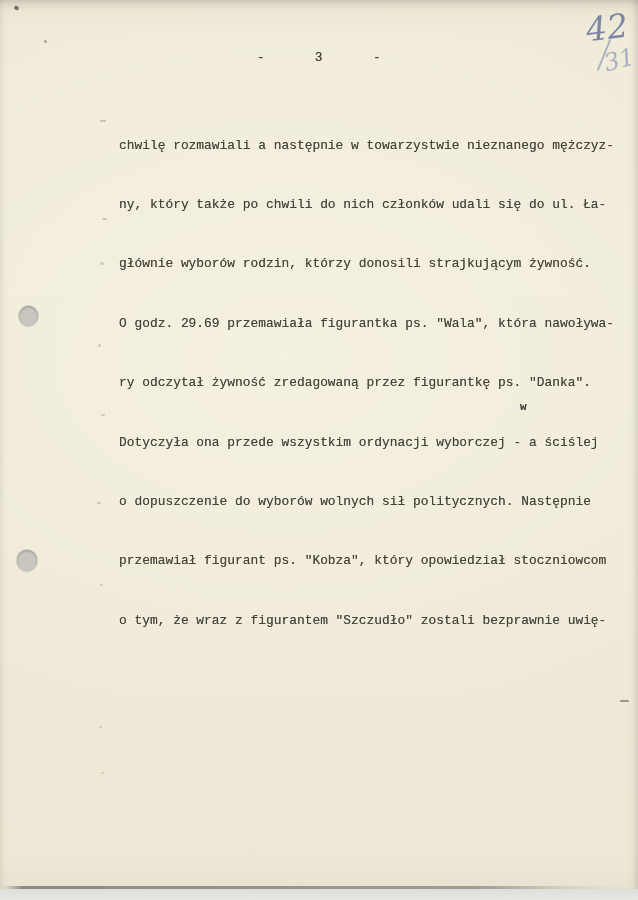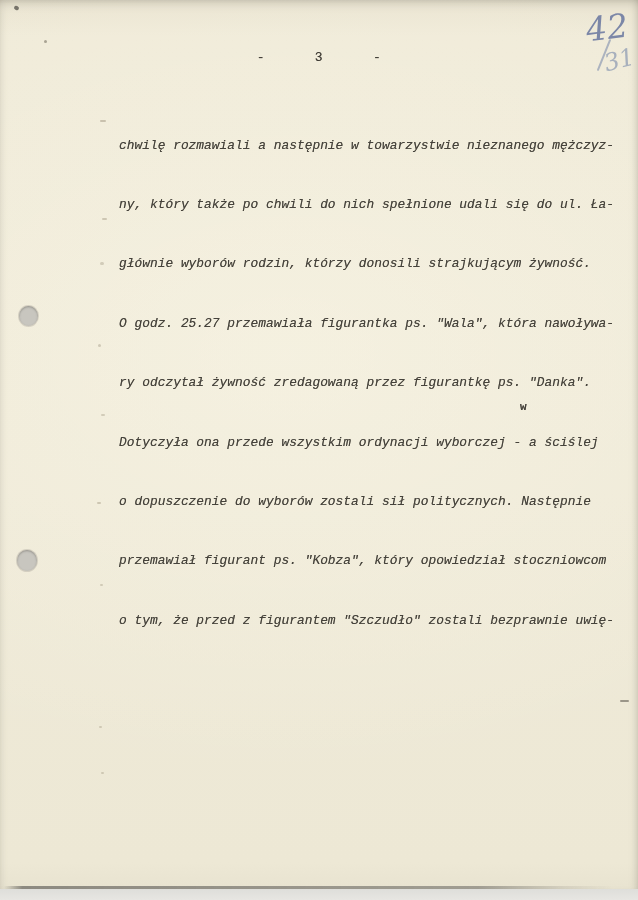--- a/index.html
+++ b/index.html
@@ -23,21 +23,21 @@
     text-align:center;white-space:pre;
     font-size:13px;letter-spacing:.5px;
     color:#3f3c36;text-shadow:0 0 .6px rgba(60,56,46,.65);
   }
   .text-block{
     position:absolute;left:119px;top:96px;width:505px;
     font-size:12.9px;line-height:19.8px;
     color:#45423b;white-space:pre;
     text-shadow:0 0 .6px rgba(64,60,50,.6);
   }
-  .line{height:19.8px;font-style:italic;}
+  .line{height:19.8px;}
   .inserted-w{
     position:absolute;left:520px;top:401px;
     font-size:11px;font-weight:bold;color:#45423b;
     text-shadow:0 0 .5px rgba(64,60,50,.7);
   }
   .hand{position:absolute;font-family:"DejaVu Serif",serif;font-style:italic;}
   .hand-42{left:586px;top:8px;font-size:33px;color:#68769f;transform:rotate(-7deg);opacity:.85;}
   .hand-31{left:604px;top:46px;font-size:24px;color:#96a2b6;transform:rotate(-14deg);opacity:.8;}
   .hand-slash{
     position:absolute;left:603px;top:38px;width:2px;height:34px;
@@ -71,28 +71,28 @@
     <div class="hand-slash"></div>
     <div class="hand hand-31">31</div>
 
     <div class="page-number">-      3      -</div>
 
     <div class="hole hole-1"></div>
     <div class="hole hole-2"></div>
 
     <div class="text-block">
       <div class="line">chwilę rozmawiali a następnie w towarzystwie nieznanego mężczyz-</div>
-      <div class="line">ny, który także po chwili do nich spełnione udali się do ul. Ła-</div>
+      <div class="line">ny, który także po chwili do nich członków udali się do ul. Ła-</div>
       <div class="line">głównie wyborów rodzin, którzy donosili strajkującym żywność.</div>
-      <div class="line">O godz. 25.27 przemawiała figurantka ps. "Wala", która nawoływa-</div>
+      <div class="line">O godz. 29.69 przemawiała figurantka ps. "Wala", która nawoływa-</div>
       <div class="line">ry odczytał żywność zredagowaną przez figurantkę ps. "Danka".</div>
       <div class="line">Dotyczyła ona przede wszystkim ordynacji wyborczej - a ściślej</div>
-      <div class="line">o dopuszczenie do wyborów zostali sił politycznych. Następnie</div>
+      <div class="line">o dopuszczenie do wyborów wolnych sił politycznych. Następnie</div>
       <div class="line">przemawiał figurant ps. "Kobza", który opowiedział stoczniowcom</div>
-      <div class="line">o tym, że przed z figurantem "Szczudło" zostali bezprawnie uwię-</div>
+      <div class="line">o tym, że wraz z figurantem "Szczudło" zostali bezprawnie uwię-</div>
       
       
       
       
       
       
       
       
       
       

